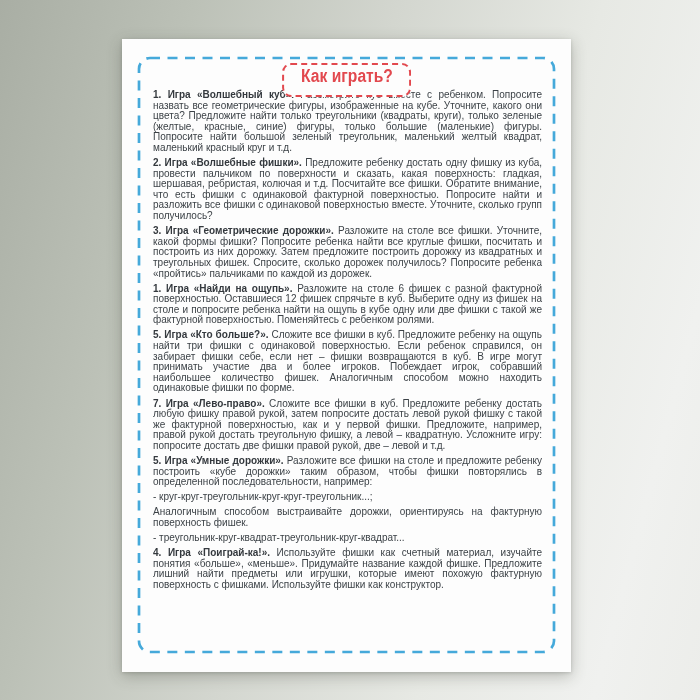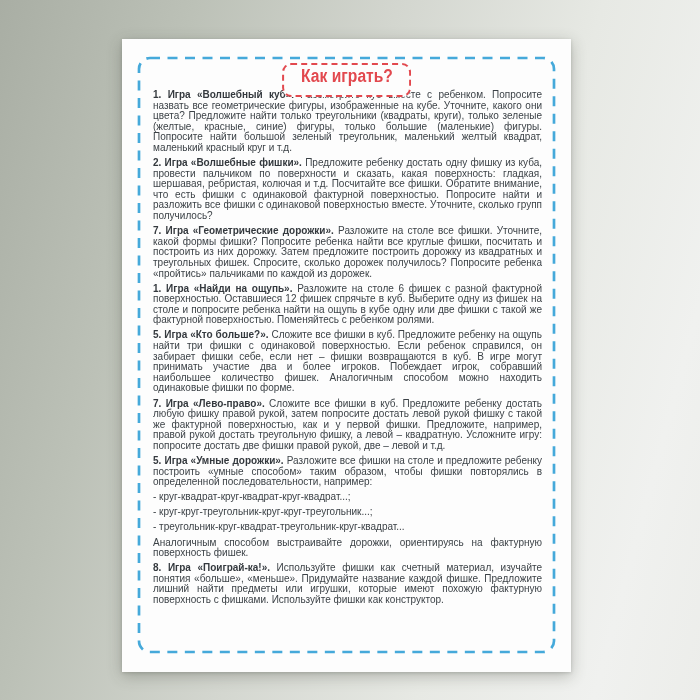--- a/index.html
+++ b/index.html
@@ -88,33 +88,32 @@
   <div class="title-box">
     <span class="title-text">Как играть?</span>
   </div>
 
   <div class="content">
 
     <p class="para"><b>1. Игра «Волшебный куб».</b> <span>Рассмотрите куб вместе с ребенком. Попросите назвать все геометрические фигуры, изображенные на кубе. Уточните, какого они цвета? Предложите найти только треугольники (квадраты, круги), только зеленые (желтые, красные, синие) фигуры, только большие (маленькие) фигуры. Попросите найти большой зеленый треугольник, маленький желтый квадрат, маленький красный круг и т.д.</span></p>
 
     <p class="para"><b>2. Игра «Волшебные фишки».</b> <span>Предложите ребенку достать одну фишку из куба, провести пальчиком по поверхности и сказать, какая поверхность: гладкая, шершавая, ребристая, колючая и т.д. Посчитайте все фишки. Обратите внимание, что есть фишки с одинаковой фактурной поверхностью. Попросите найти и разложить все фишки с одинаковой поверхностью вместе. Уточните, сколько групп получилось?</span></p>
 
-    <p class="para"><b>7. Игра «Геометрические дорожки».</b> <span>Разложите на столе все фишки. Уточните, какой формы фишки? Попросите ребенка найти все круглые фишки, посчитать и построить из них дорожку. Затем предложите построить дорожку из квадратных и треугольных фишек. Спросите, сколько дорожек получилось? Попросите ребенка «пройтись» пальчиками по каждой из дорожек.</span></p>
+    <p class="para"><b>3. Игра «Геометрические дорожки».</b> <span>Разложите на столе все фишки. Уточните, какой формы фишки? Попросите ребенка найти все круглые фишки, посчитать и построить из них дорожку. Затем предложите построить дорожку из квадратных и треугольных фишек. Спросите, сколько дорожек получилось? Попросите ребенка «пройтись» пальчиками по каждой из дорожек.</span></p>
 
     <p class="para"><b>1. Игра «Найди на ощупь».</b> <span>Разложите на столе 6 фишек с разной фактурной поверхностью. Оставшиеся 12 фишек спрячьте в куб. Выберите одну из фишек на столе и попросите ребенка найти на ощупь в кубе одну или две фишки с такой же фактурной поверхностью. Поменяйтесь с ребенком ролями.</span></p>
 
     <p class="para"><b>5. Игра «Кто больше?».</b> <span>Сложите все фишки в куб. Предложите ребенку на ощупь найти три фишки с одинаковой поверхностью. Если ребенок справился, он забирает фишки себе, если нет – фишки возвращаются в куб. В игре могут принимать участие два и более игроков. Побеждает игрок, собравший наибольшее количество фишек. Аналогичным способом можно находить одинаковые фишки по форме.</span></p>
 
 
     <p class="para"><b>7. Игра «Лево-право».</b> <span>Сложите все фишки в куб. Предложите ребенку достать любую фишку правой рукой, затем попросите достать левой рукой фишку с такой же фактурной поверхностью, как и у первой фишки. Предложите, например, правой рукой достать треугольную фишку, а левой – квадратную. Усложните игру: попросите достать две фишки правой рукой, две – левой и т.д.</span></p>
 
-    <p class="para"><b>5. Игра «Умные дорожки».</b> <span>Разложите все фишки на столе и предложите ребенку построить «умные способом» таким образом, чтобы фишки повторялись в определенной последовательности, например:</span></p>
+    <p class="para"><b>5. Игра «Умные дорожки».</b> <span>Разложите все фишки на столе и предложите ребенку построить «кубе дорожки» таким образом, чтобы фишки повторялись в определенной последовательности, например:</span></p>
 
-    <p class="para list-item">- круг-квадрат-круг-квадрат-круг-квадрат...;</p>
     <p class="para list-item">- круг-круг-треугольник-круг-круг-треугольник...;</p>
+    <p class="para">Аналогичным способом выстраивайте дорожки, ориентируясь на фактурную поверхность фишек.</p>
+
     <p class="para list-item">- треугольник-круг-квадрат-треугольник-круг-квадрат...</p>
 
-    <p class="para">Аналогичным способом выстраивайте дорожки, ориентируясь на фактурную поверхность фишек.</p>
-
-    <p class="para"><b>8. Игра «Поиграй-ка!».</b> <span>Используйте фишки как счетный материал, изучайте понятия «больше», «меньше». Придумайте название каждой фишке. Предложите лишний найти предметы или игрушки, которые имеют похожую фактурную поверхность с фишками. Используйте фишки как конструктор.</span></p>
+    <p class="para"><b>4. Игра «Поиграй-ка!».</b> <span>Используйте фишки как счетный материал, изучайте понятия «больше», «меньше». Придумайте название каждой фишке. Предложите лишний найти предметы или игрушки, которые имеют похожую фактурную поверхность с фишками. Используйте фишки как конструктор.</span></p>
 
   </div>
 </div>
 
 </body></html>

